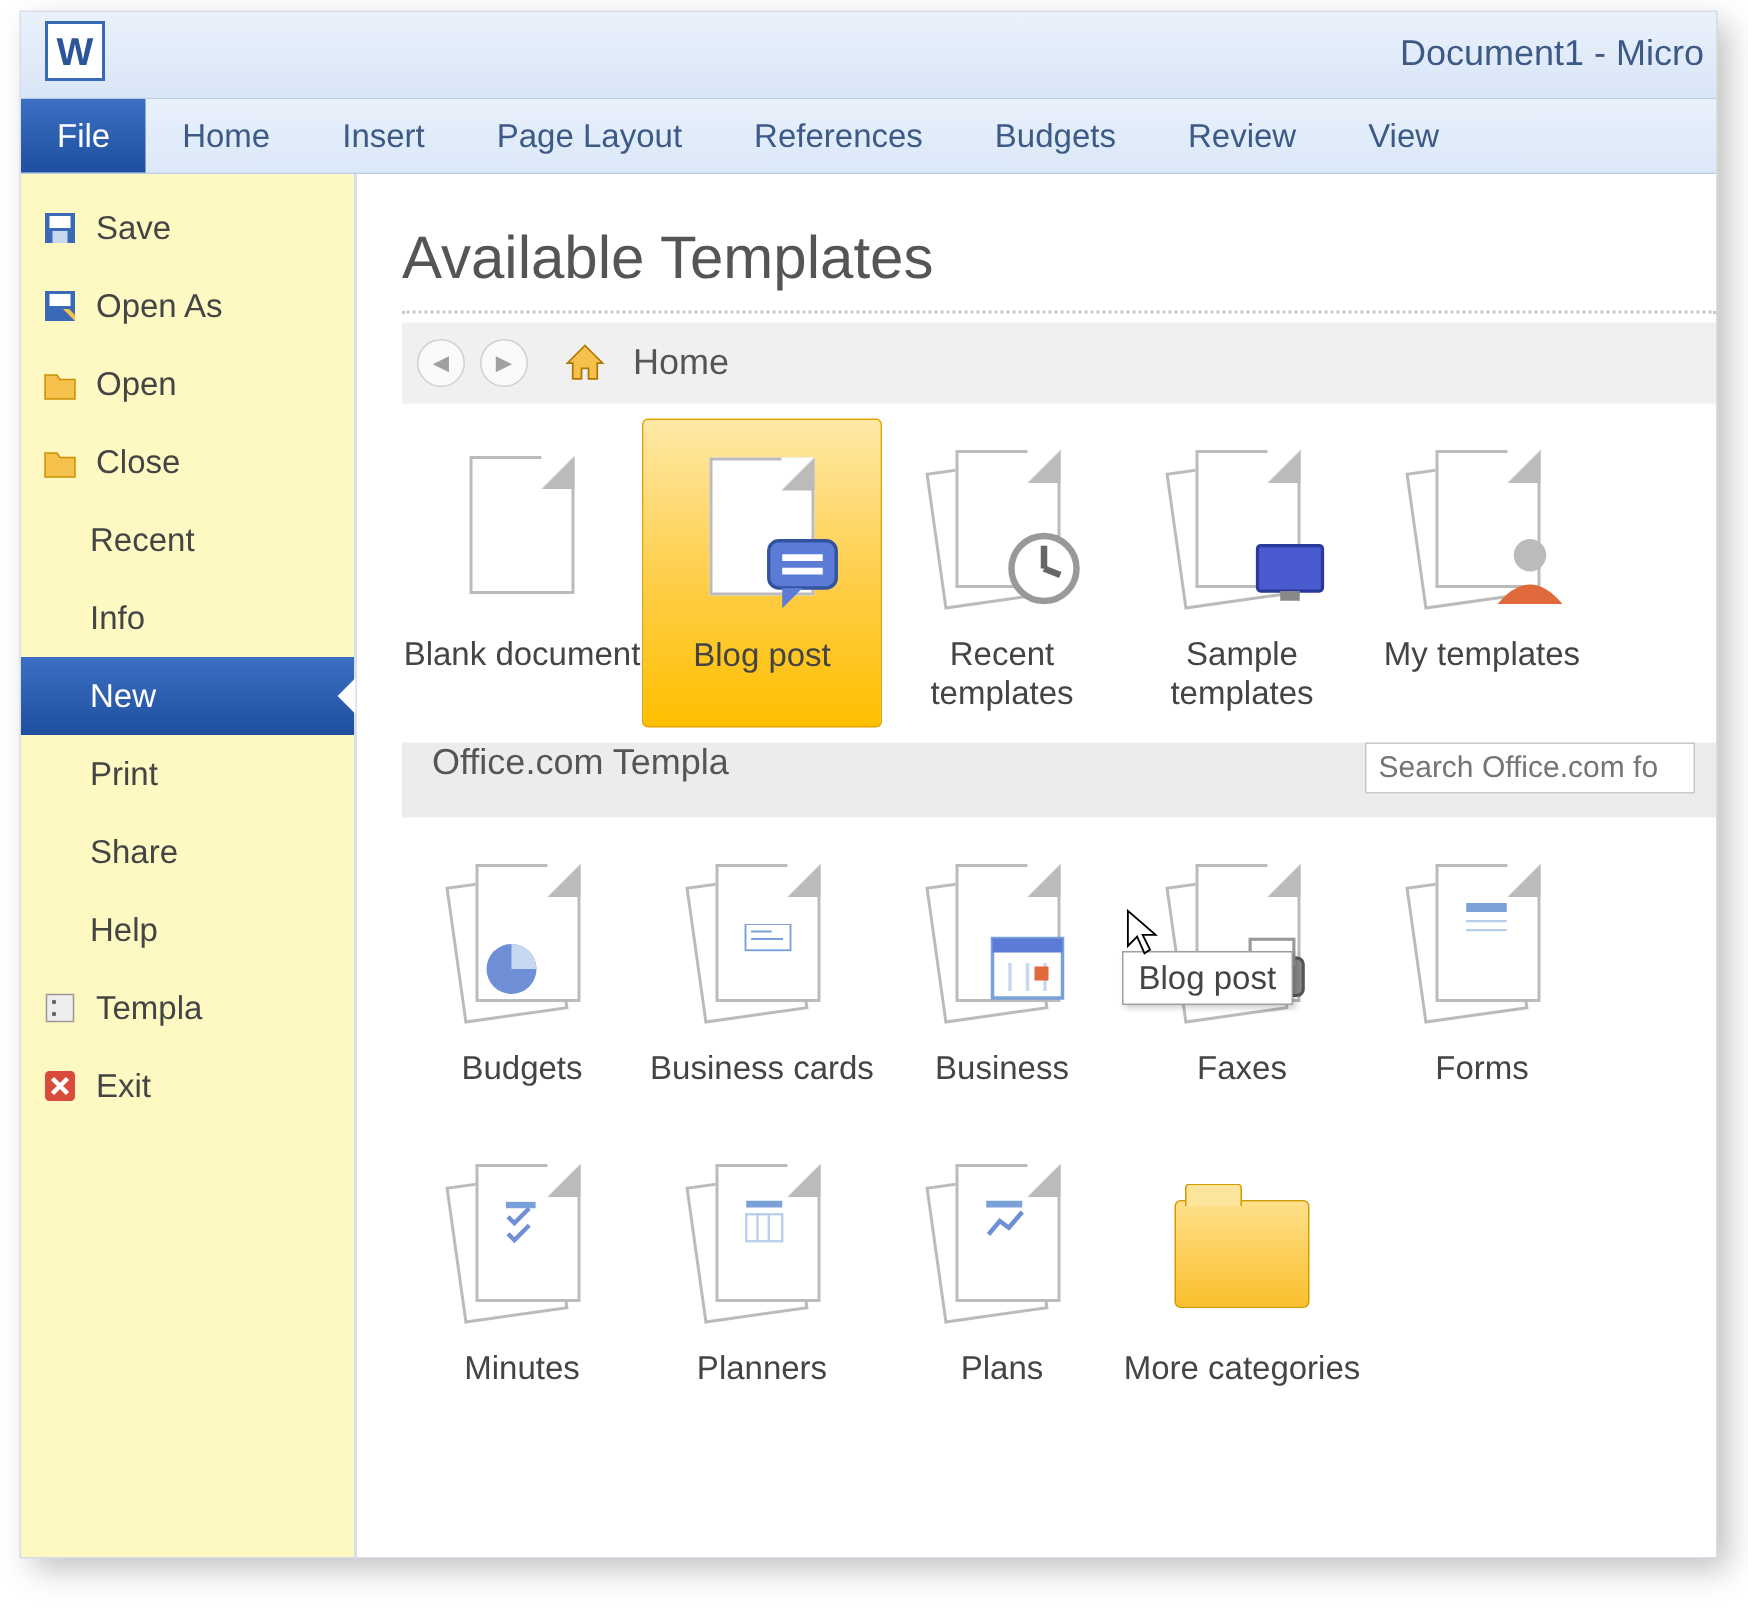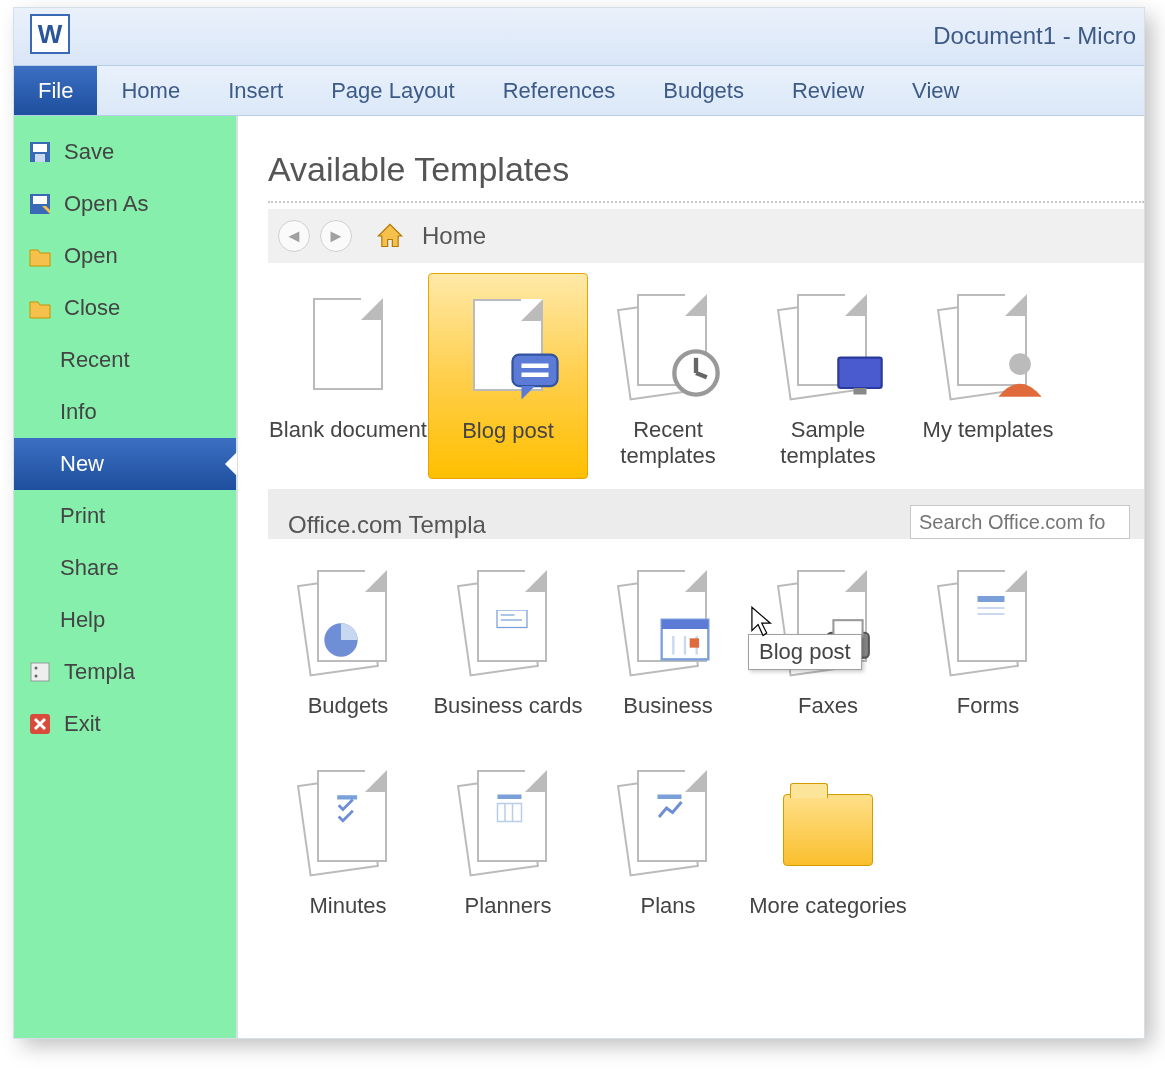--- a/index.html
+++ b/index.html
@@ -62,21 +62,21 @@
     color: #fff;
     font-weight: 400;
   }
   
   .body {
     display: flex;
     height: calc(100% - 108px);
   }
   .sidebar {
     width: 224px;
-    background: #86efac;
+    background: #fef9c3;
     border-right: 2px solid #d6dee7;
     padding-top: 10px;
   }
   .side-item {
     height: 52px;
     display: flex;
     align-items: center;
     padding: 0 14px;
     gap: 12px;
     font-size: 22px;
@@ -93,21 +93,21 @@
     position:absolute;
     right:-1px; top:50%;
     width:0;height:0;
     border-top:12px solid transparent;
     border-bottom:12px solid transparent;
     border-right:12px solid #fff;
     transform: translateY(-50%);
   }
   .icon16 { width:24px; height:24px; flex-shrink:0; display:inline-block; }
   .content { flex:1; padding: 14px 0 0 30px; position:relative; overflow:hidden; }
-  .heading { font-size: 34px; color: #555; margin: 20px 0 12px 0; }
+  .heading { font-size: 40px; color: #555; margin: 20px 0 12px 0; }
   .dots { border-bottom: 2px dotted #c8c8c8; margin-bottom: 6px; margin-right:0;}
   .navrow {
     background: #f0f0f0;
     height: 54px;
     display:flex; align-items:center;
     gap:10px; padding-left:10px;
     margin-right:0;
   }
   .navbtn {
     width:32px;height:32px;border-radius:16px;
@@ -136,21 +136,21 @@
   }
   .tile.selected {
     background: linear-gradient(#ffe9a8,#ffcf4d,#ffbf00);
     border:1px solid #e6a400;
     border-radius:4px;
   }
   .section-header {
     background:#ececec;
     height:50px;
     display:flex;
-    align-items:flex-end;
+    align-items:flex-start;
     justify-content:space-between;
     padding: 0 14px 0 20px;
     font-size:24px;
     color:#555;
   }
   .searchbox {
     background:#fff; border:1px solid #c8c8c8;
     height:34px; width:220px;
     padding:0 8px;
     font-size:20px;

